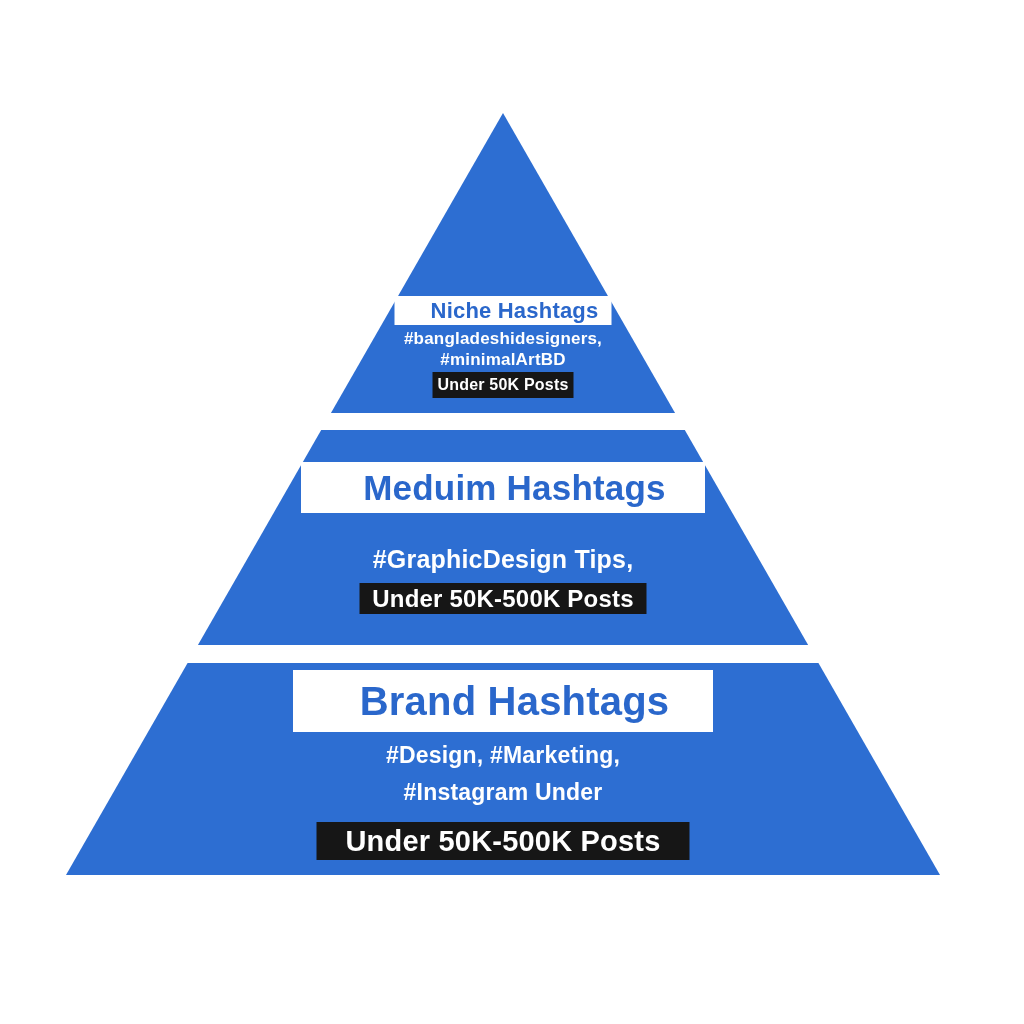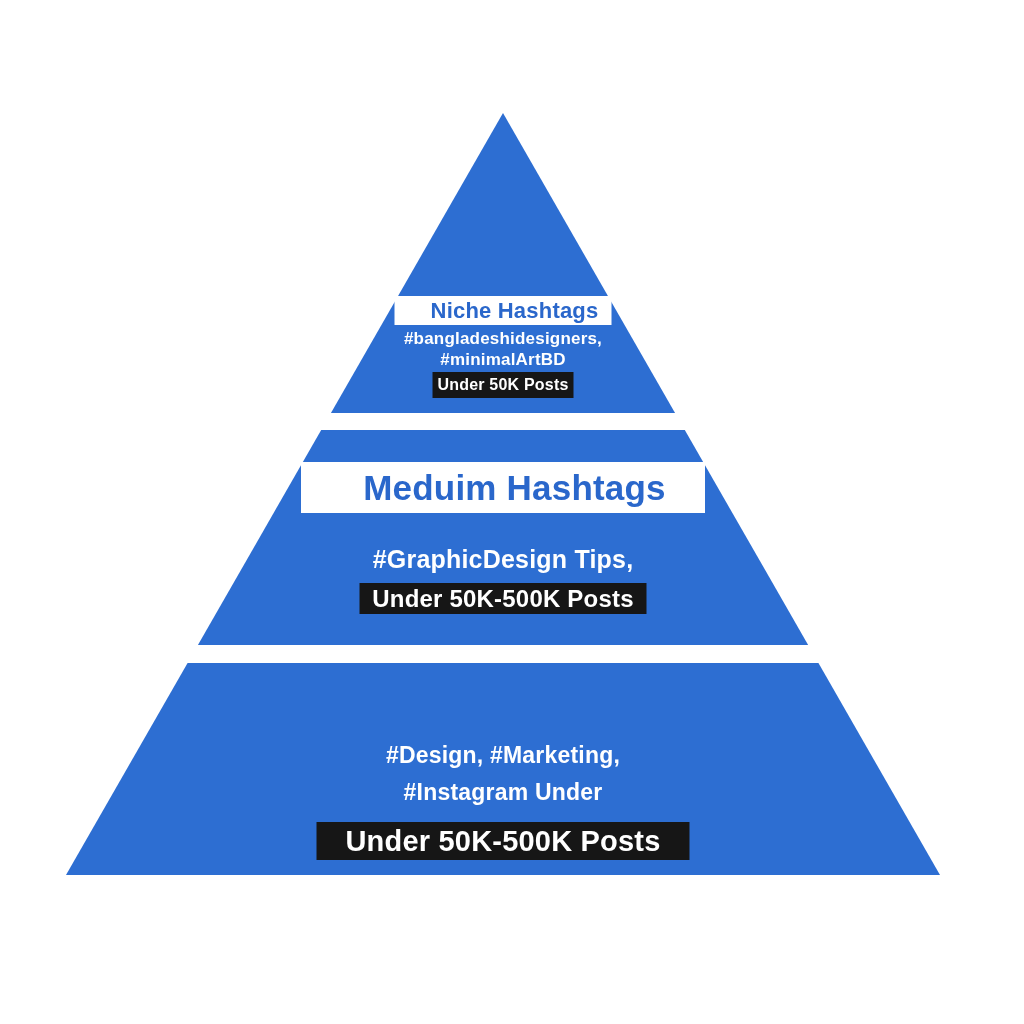--- a/index.html
+++ b/index.html
@@ -87,19 +87,20 @@
     <div>#minimalArtBD</div>
   </div>
   <div class="postsbox t1-posts">Under 50K Posts</div>
 
   <div class="titlebox t2-title">Meduim Hashtags</div>
   <div class="tags t2-tags">
     <div>#GraphicDesign Tips,</div>
   </div>
   <div class="postsbox t2-posts">Under 50K-500K Posts</div>
 
+  <div class="titlebox t3-title">Brand Hashtags</div>
   <div class="tags t3-tags">
     <div>#Design, #Marketing,</div>
     <div>#Instagram Under</div>
   </div>
   <div class="postsbox t3-posts">Under 50K-500K Posts</div>
 
 </div>
 
 </body></html>

